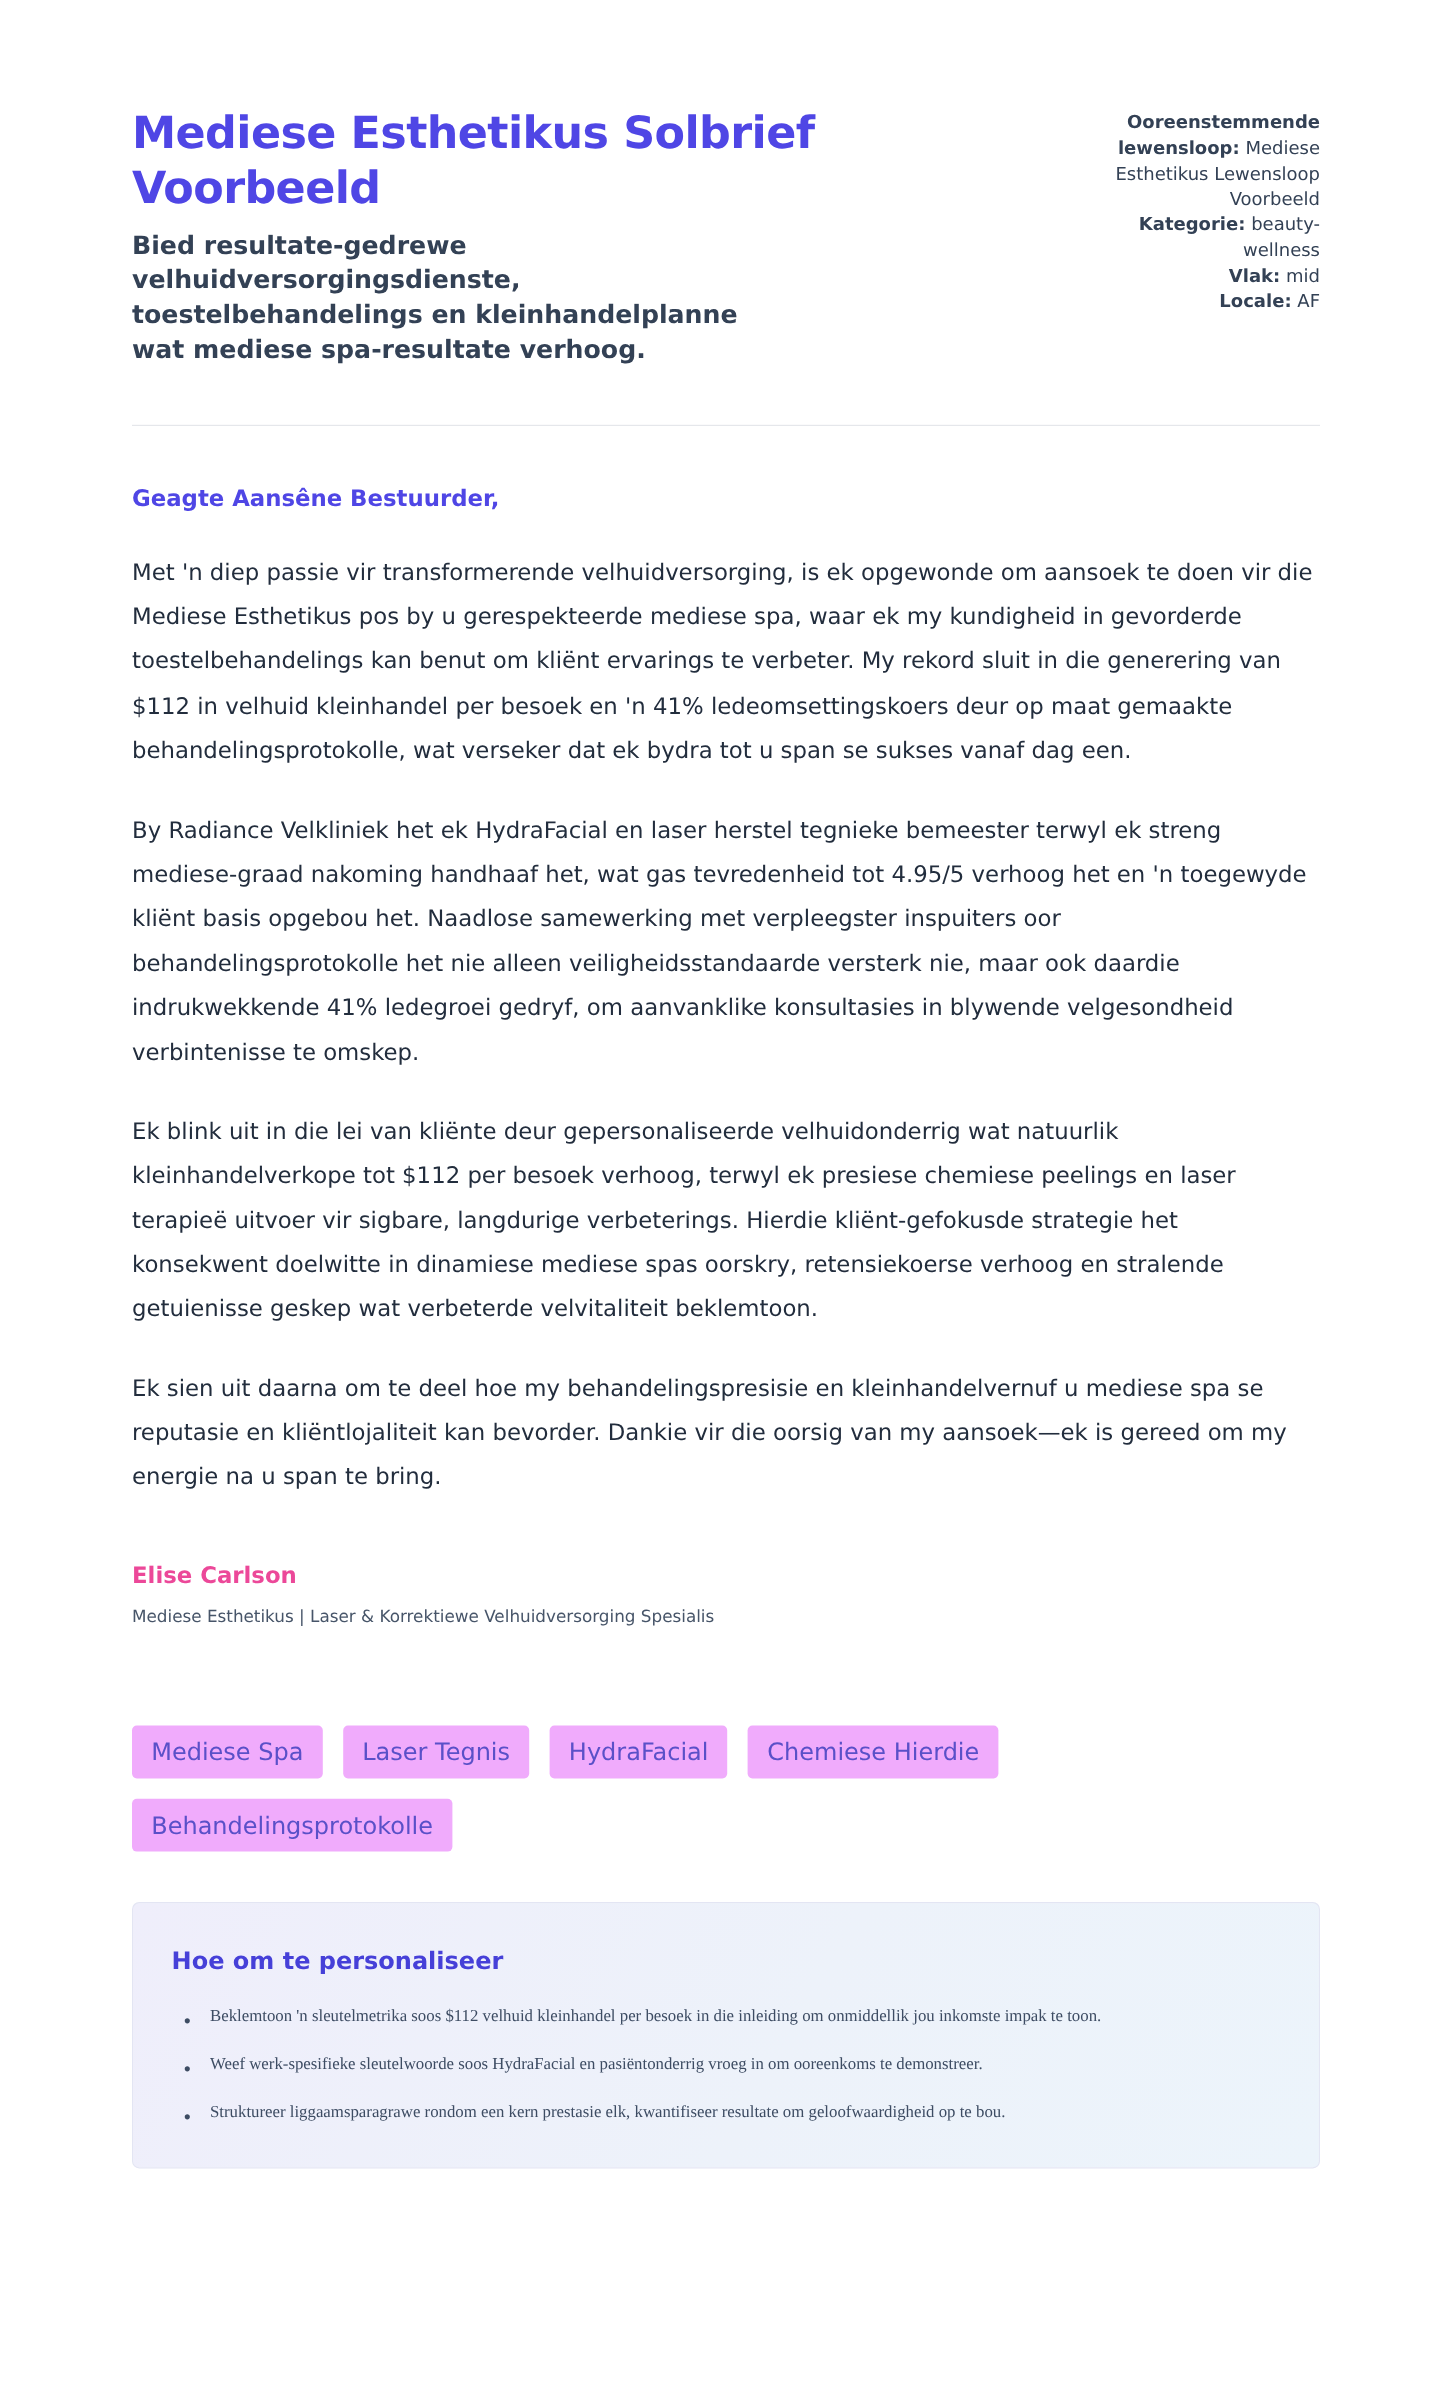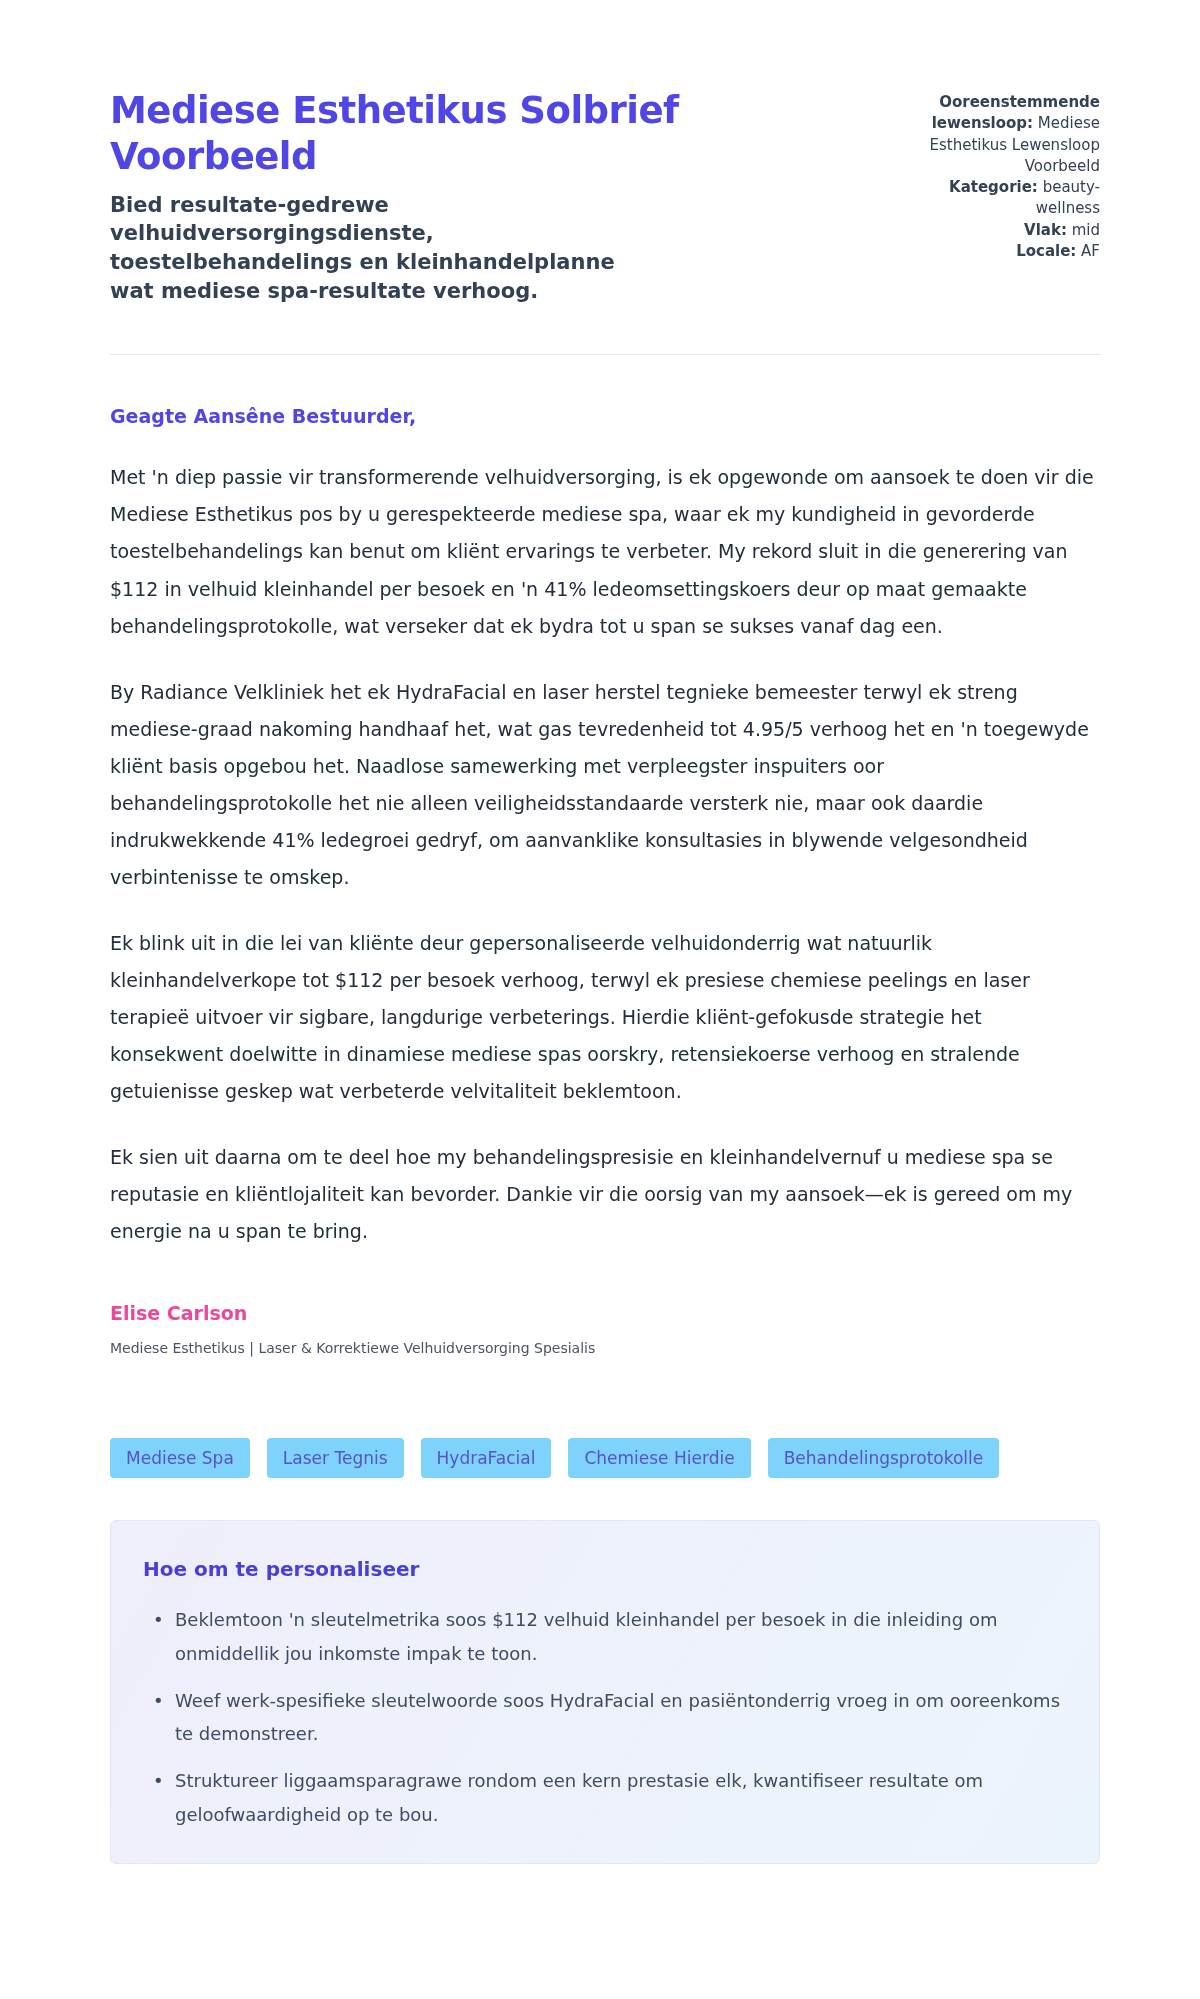--- a/index.html
+++ b/index.html
@@ -85,23 +85,23 @@
 
   
   .tag-list {
     margin-top: 82px;
     display: flex;
     flex-wrap: wrap;
     gap: 17px;
   }
   .tag {
     display: inline-block;
-    background: #7dd3fc;
+    background: #f0abfc;
     color: #5a50c8;
-    font-size: 17px;
+    font-size: 20px;
     padding: 10px 16px;
     border-radius: 4px;
     white-space: nowrap;
   }
 
   
   .callout {
     margin-top: 42px;
     background: linear-gradient(120deg, #efeefb 0%, #edf2fa 55%, #ecf4fb 100%);
     border: 1px solid #e3e5f3;
@@ -115,23 +115,24 @@
     margin-bottom: 22px;
   }
   .callout ul {
     list-style: none;
     padding-left: 6px;
   }
   .callout li {
     position: relative;
     padding-left: 26px;
     color: #3d4c63;
-    font-size: 18px;
+    font-size: 14px;
     line-height: 1.85;
     margin-bottom: 14px;
+    font-family: Liberation Serif, serif;
   }
   .callout li:last-child { margin-bottom: 0; }
   .callout li::before {
     content: "•";
     position: absolute;
     left: 4px;
     top: 0;
     color: #3d4c63;
     font-size: 18px;
   }

